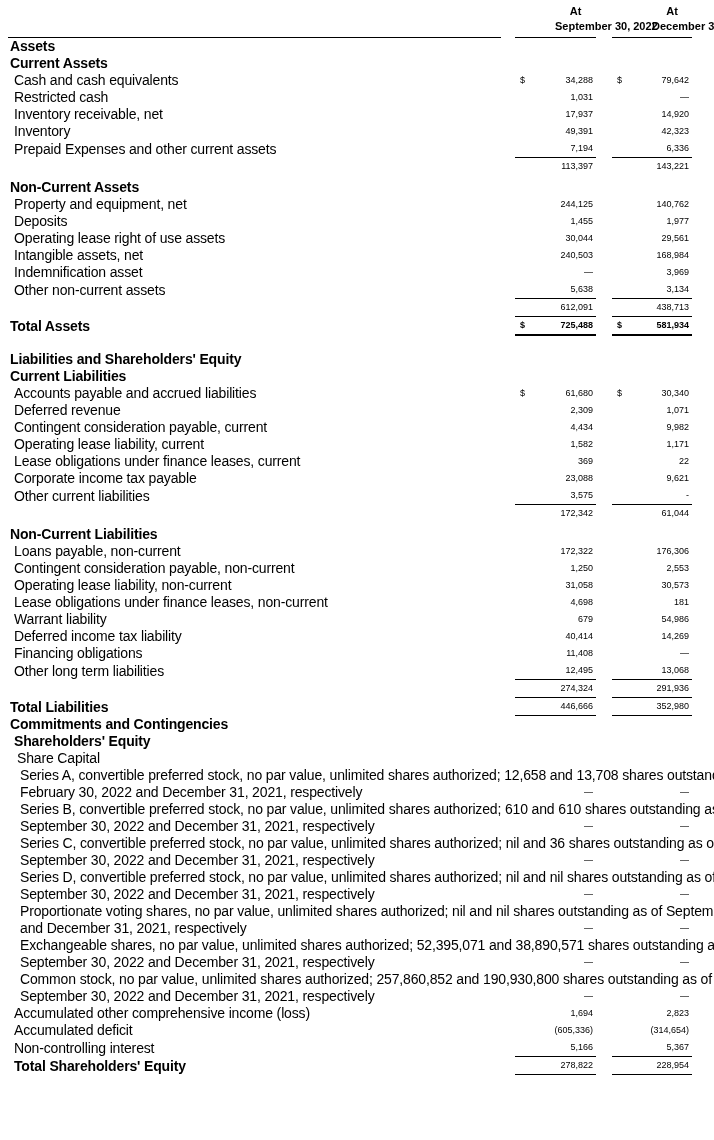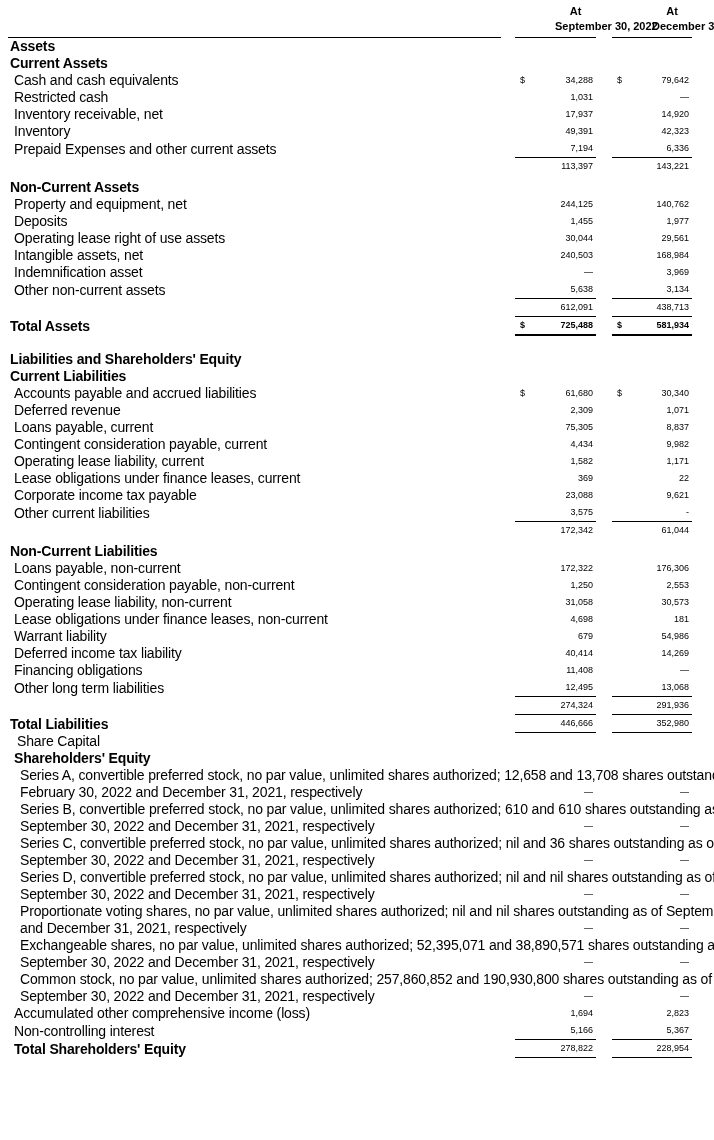--- a/index.html
+++ b/index.html
@@ -487,38 +487,20 @@
     </td>
     <td class="gapcol"></td>
     <td class="amt c2">
       <div class="cell">
         <span class="cur"></span>
         <span class="val">1,071</span>
       </div>
     </td>
   </tr>
 
-  <tr class="row ind1">
-    <td class="labelcell">
-            <span class="lbl">Loans payable, current</span>
-          </td>
-    <td class="amt c1">
-      <div class="cell">
-        <span class="cur"></span>
-        <span class="val">75,305</span>
-      </div>
-    </td>
-    <td class="gapcol"></td>
-    <td class="amt c2">
-      <div class="cell">
-        <span class="cur"></span>
-        <span class="val">8,837</span>
-      </div>
-    </td>
-  </tr>
 
   <tr class="row ind1">
     <td class="labelcell">
             <span class="lbl">Contingent consideration payable, current</span>
           </td>
     <td class="amt c1">
       <div class="cell">
         <span class="cur"></span>
         <span class="val">4,434</span>
       </div>
@@ -829,43 +811,61 @@
     </td>
     <td class="gapcol"></td>
     <td class="amt c2">
       <div class="cell">
         <span class="cur"></span>
         <span class="val">352,980</span>
       </div>
     </td>
   </tr>
 
+  <tr class="row b ind0">
+    <td class="labelcell">
+            <span class="lbl">Commitments and Contingencies</span>
+          </td>
+    <td class="amt c1">
+      <div class="cell">
+        <span class="cur"></span>
+        <span class="val"></span>
+      </div>
+    </td>
+    <td class="gapcol"></td>
+    <td class="amt c2">
+      <div class="cell">
+        <span class="cur"></span>
+        <span class="val"></span>
+      </div>
+    </td>
+  </tr>
+
+  <tr class="row b ind1">
+    <td class="labelcell">
+            <span class="lbl">Shareholders' Equity</span>
+          </td>
+    <td class="amt c1">
+      <div class="cell">
+        <span class="cur"></span>
+        <span class="val"></span>
+      </div>
+    </td>
+    <td class="gapcol"></td>
+    <td class="amt c2">
+      <div class="cell">
+        <span class="cur"></span>
+        <span class="val"></span>
+      </div>
+    </td>
+  </tr>
 
   <tr class="row ind2">
     <td class="labelcell">
             <span class="lbl">Share Capital</span>
-          </td>
-    <td class="amt c1">
-      <div class="cell">
-        <span class="cur"></span>
-        <span class="val"></span>
-      </div>
-    </td>
-    <td class="gapcol"></td>
-    <td class="amt c2">
-      <div class="cell">
-        <span class="cur"></span>
-        <span class="val"></span>
-      </div>
-    </td>
-  </tr>
-
-  <tr class="row b ind1">
-    <td class="labelcell">
-            <span class="lbl">Shareholders' Equity</span>
           </td>
     <td class="amt c1">
       <div class="cell">
         <span class="cur"></span>
         <span class="val"></span>
       </div>
     </td>
     <td class="gapcol"></td>
     <td class="amt c2">
       <div class="cell">
@@ -1028,20 +1028,38 @@
     </td>
     <td class="gapcol"></td>
     <td class="amt c2">
       <div class="cell">
         <span class="cur"></span>
         <span class="val">2,823</span>
       </div>
     </td>
   </tr>
 
+  <tr class="row ind1">
+    <td class="labelcell">
+            <span class="lbl">Accumulated deficit</span>
+          </td>
+    <td class="amt c1">
+      <div class="cell">
+        <span class="cur"></span>
+        <span class="val">(605,336)</span>
+      </div>
+    </td>
+    <td class="gapcol"></td>
+    <td class="amt c2">
+      <div class="cell">
+        <span class="cur"></span>
+        <span class="val">(314,654)</span>
+      </div>
+    </td>
+  </tr>
 
   <tr class="row ul ind1">
     <td class="labelcell">
             <span class="lbl">Non-controlling interest</span>
           </td>
     <td class="amt c1">
       <div class="cell">
         <span class="cur"></span>
         <span class="val">5,166</span>
       </div>

